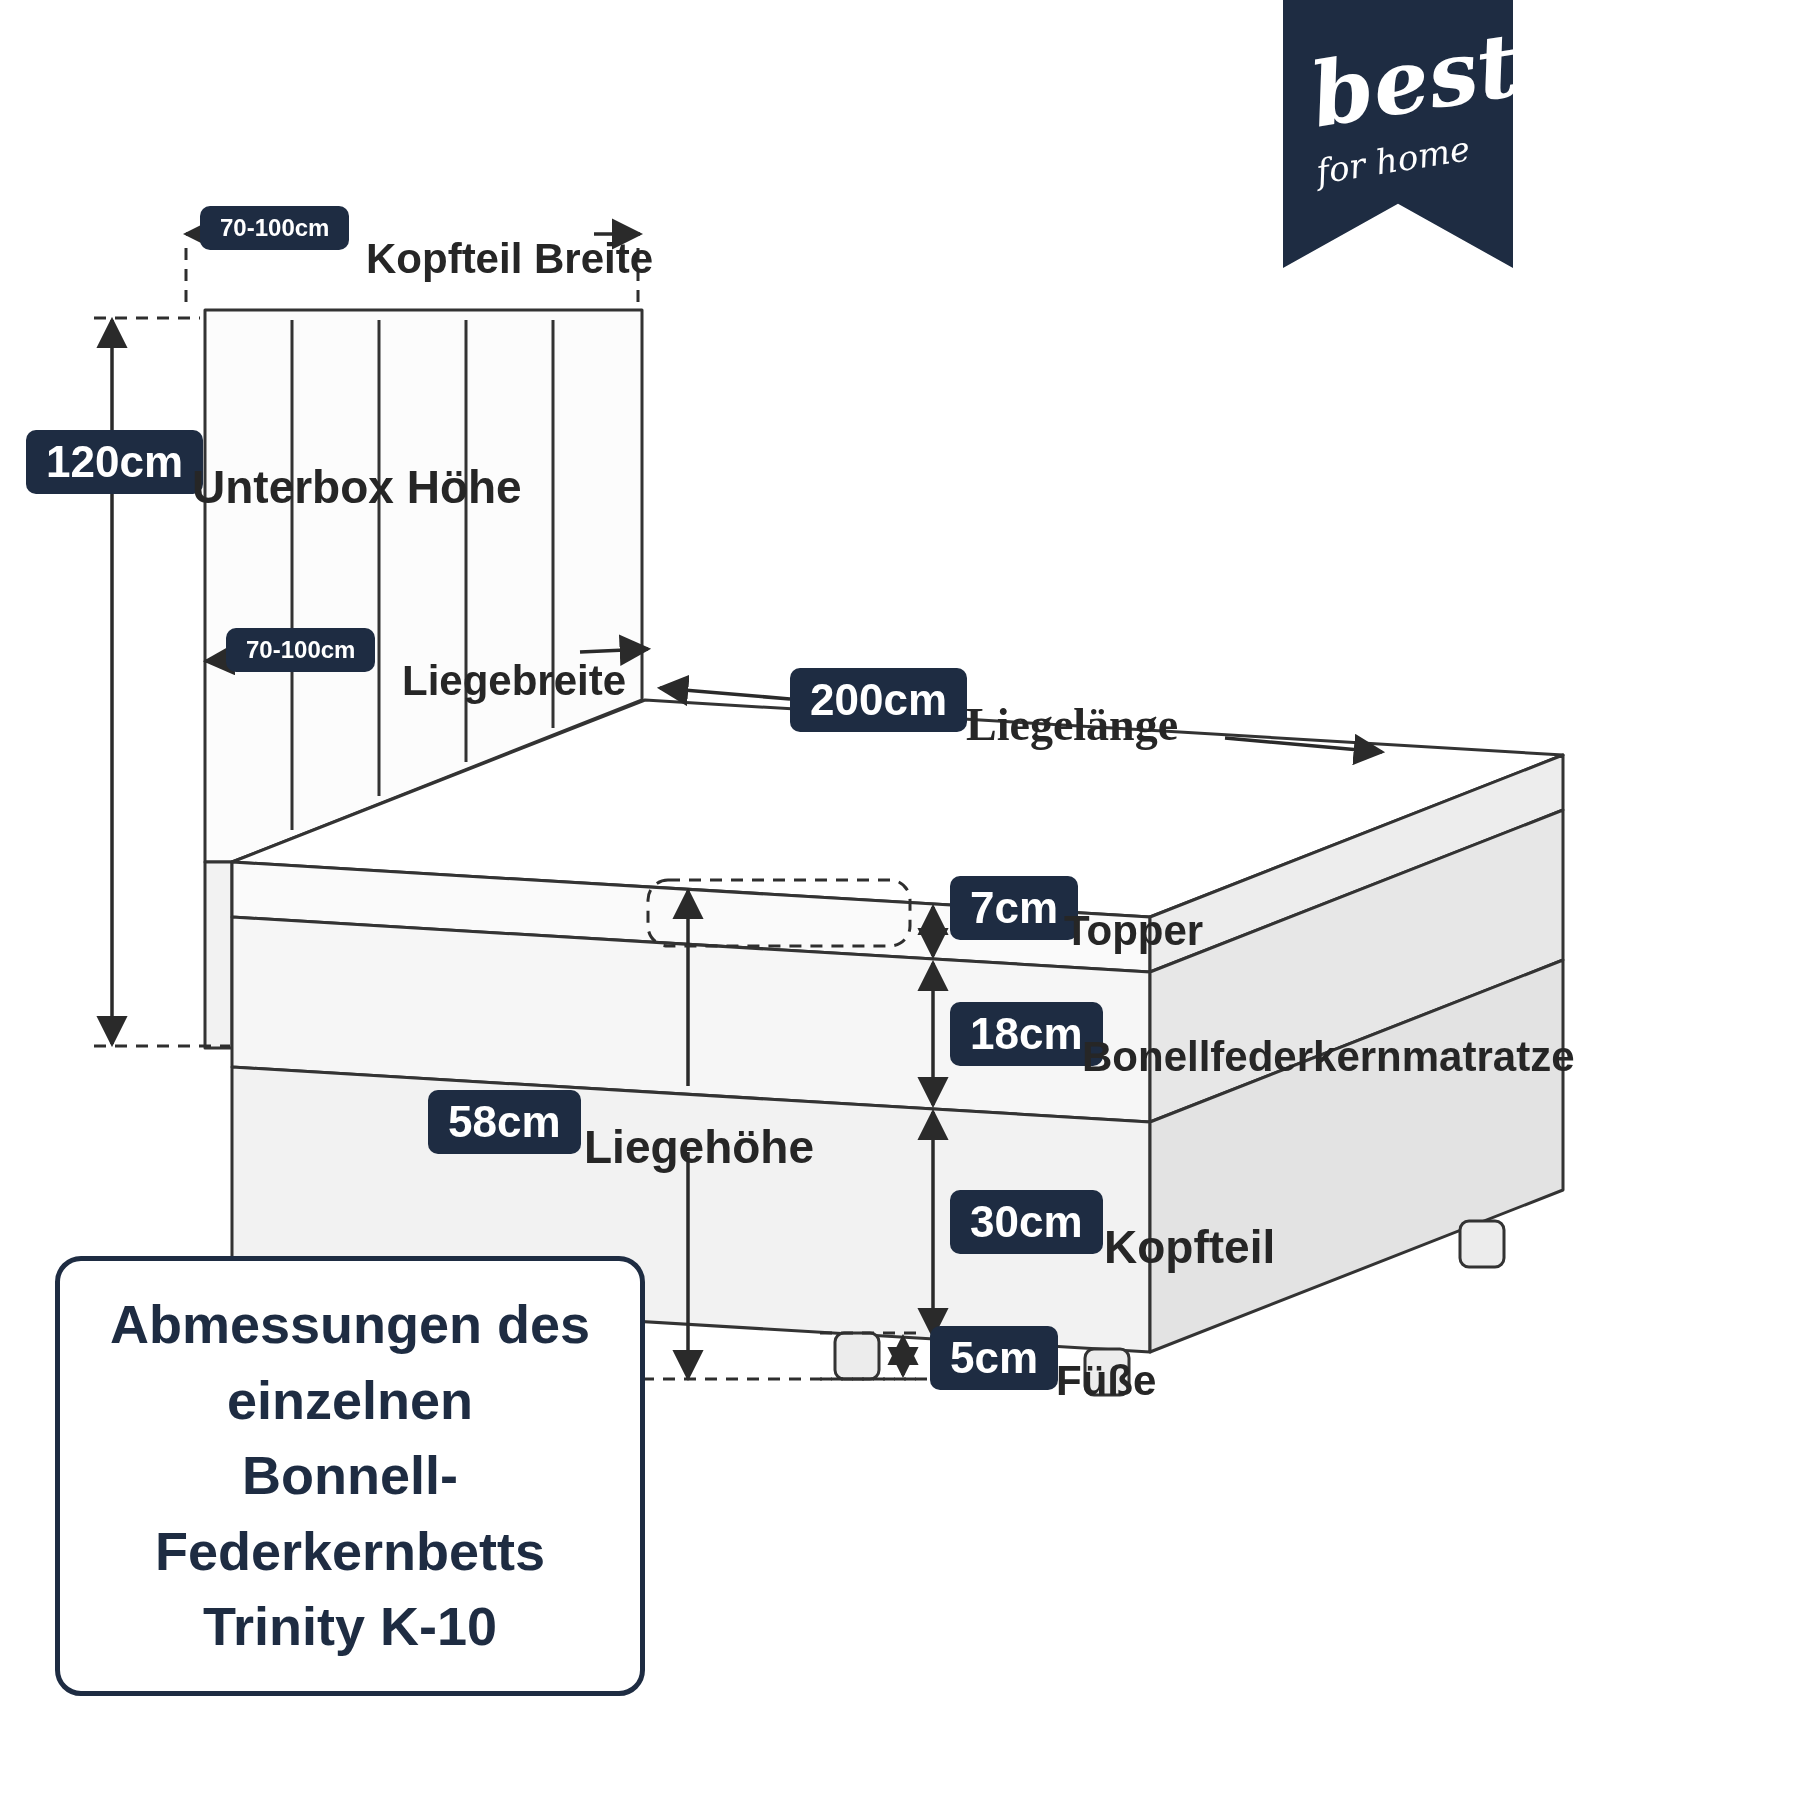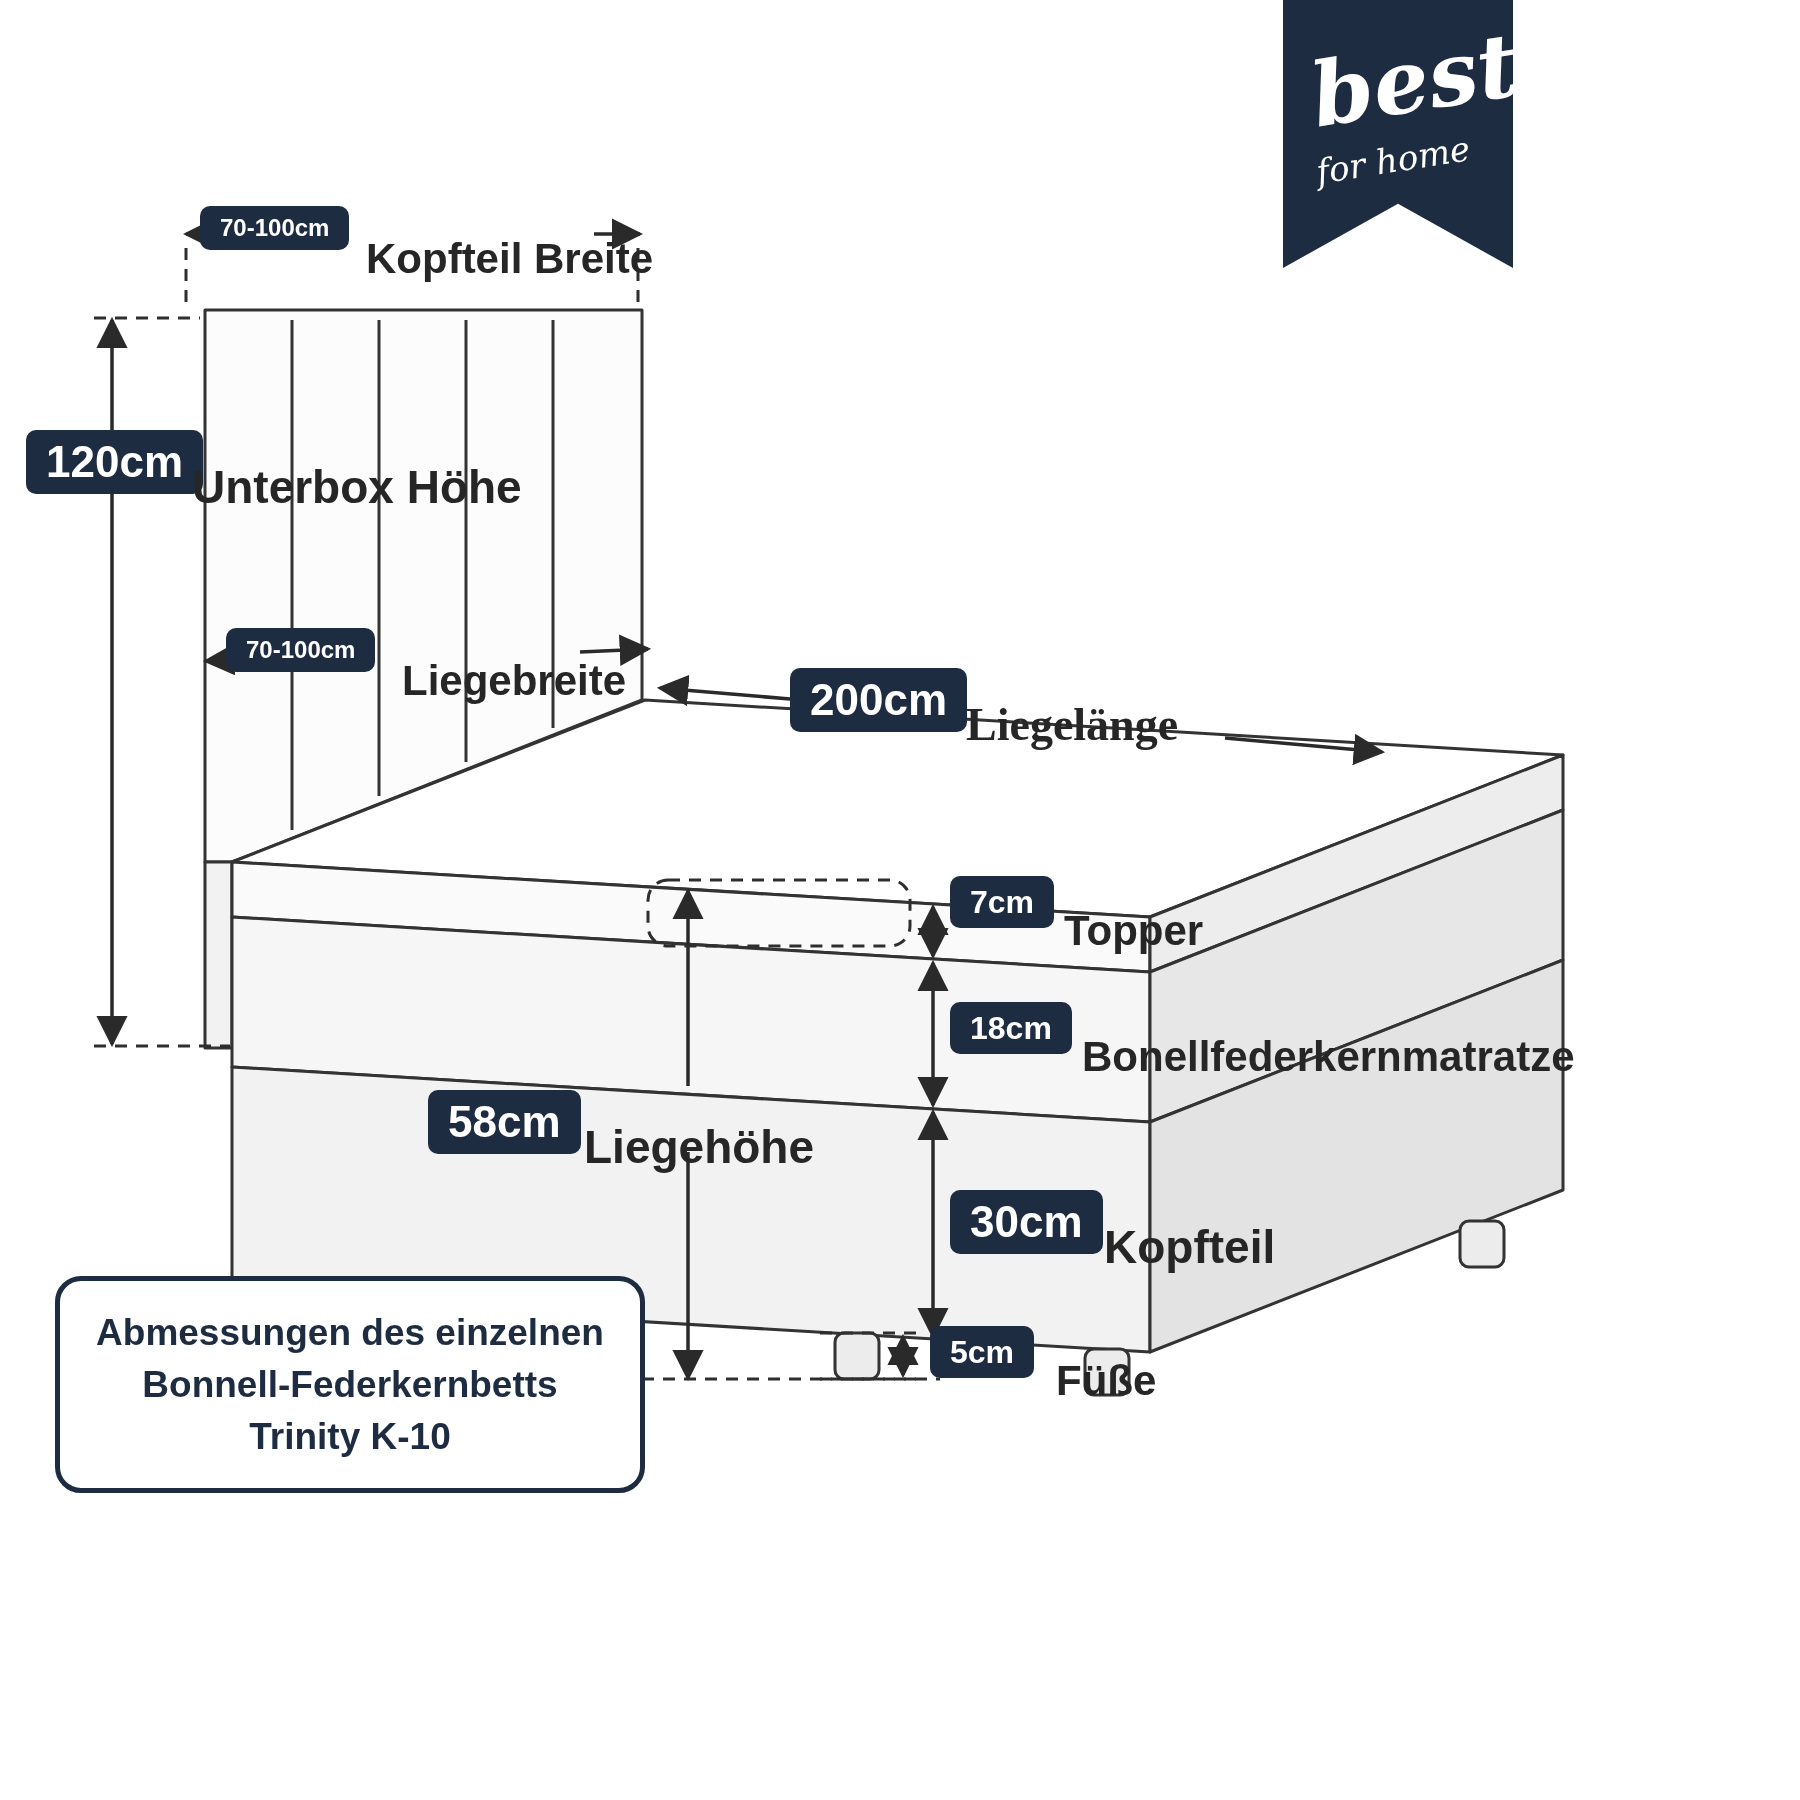--- a/index.html
+++ b/index.html
@@ -6,37 +6,36 @@
   html,body { margin:0; padding:0; }
   body {
     width:1800px; height:1800px; position:relative; overflow:hidden;
     background:#ffffff;
     font-family:"Liberation Sans", sans-serif;
     color:#262626;
   }
   #scene { position:absolute; left:0; top:0; }
   .badge {
     position:absolute; background:var(--navy,#1e2c42); color:#fff;
-    font-weight:bold; font-size:32px; line-height:1;
+    font-weight:bold; font-size:44px; line-height:1;
     padding:10px 20px; border-radius:10px; white-space:nowrap;
   }
   .badge.sm { font-size:24px; }
   .badge.xl { font-size:44px; }
   .lbl {
     position:absolute; color:var(--text,#262626); font-weight:600;
     font-size:42px; line-height:1.1; white-space:nowrap;margin-top:24px;
   }
   .lbl.big { font-size:46px; }
   .caption {
     position:absolute; left:55px; top:1256px; width:590px;
     border:5px solid var(--navy,#1e2c42); border-radius:26px;
     padding:26px 10px; text-align:center;
-    color:var(--navy,#1e2c42); font-weight:bold; font-size:37px; line-height:1.4;
+    color:var(--navy,#1e2c42); font-weight:bold; font-size:54px; line-height:1.4;
     background:#fff;
-    margin-top:20px;
   }
   .banner {
     position:absolute; left:1283px; top:0; width:230px; height:268px;
     background:var(--navy,#1e2c42);
     clip-path:polygon(0 0,100% 0,100% 100%,50% 76%,0 100%);
   }
   .banner .brand {
     position:absolute; left:28px; top:38px; width:180px; text-align:center;
     color:#fff; font-family:"DejaVu Serif", serif; font-style:italic; font-weight:bold;
     font-size:88px; line-height:1; transform:rotate(-9deg);

